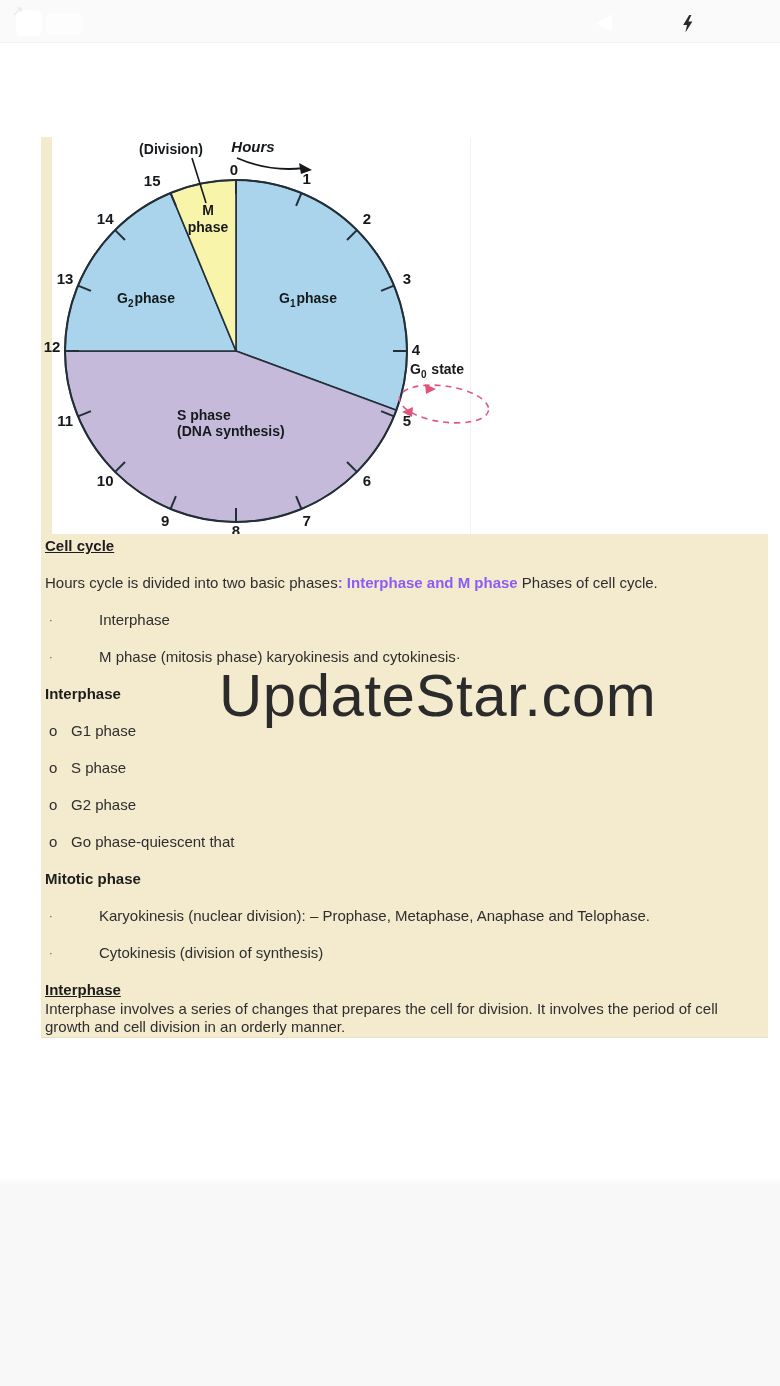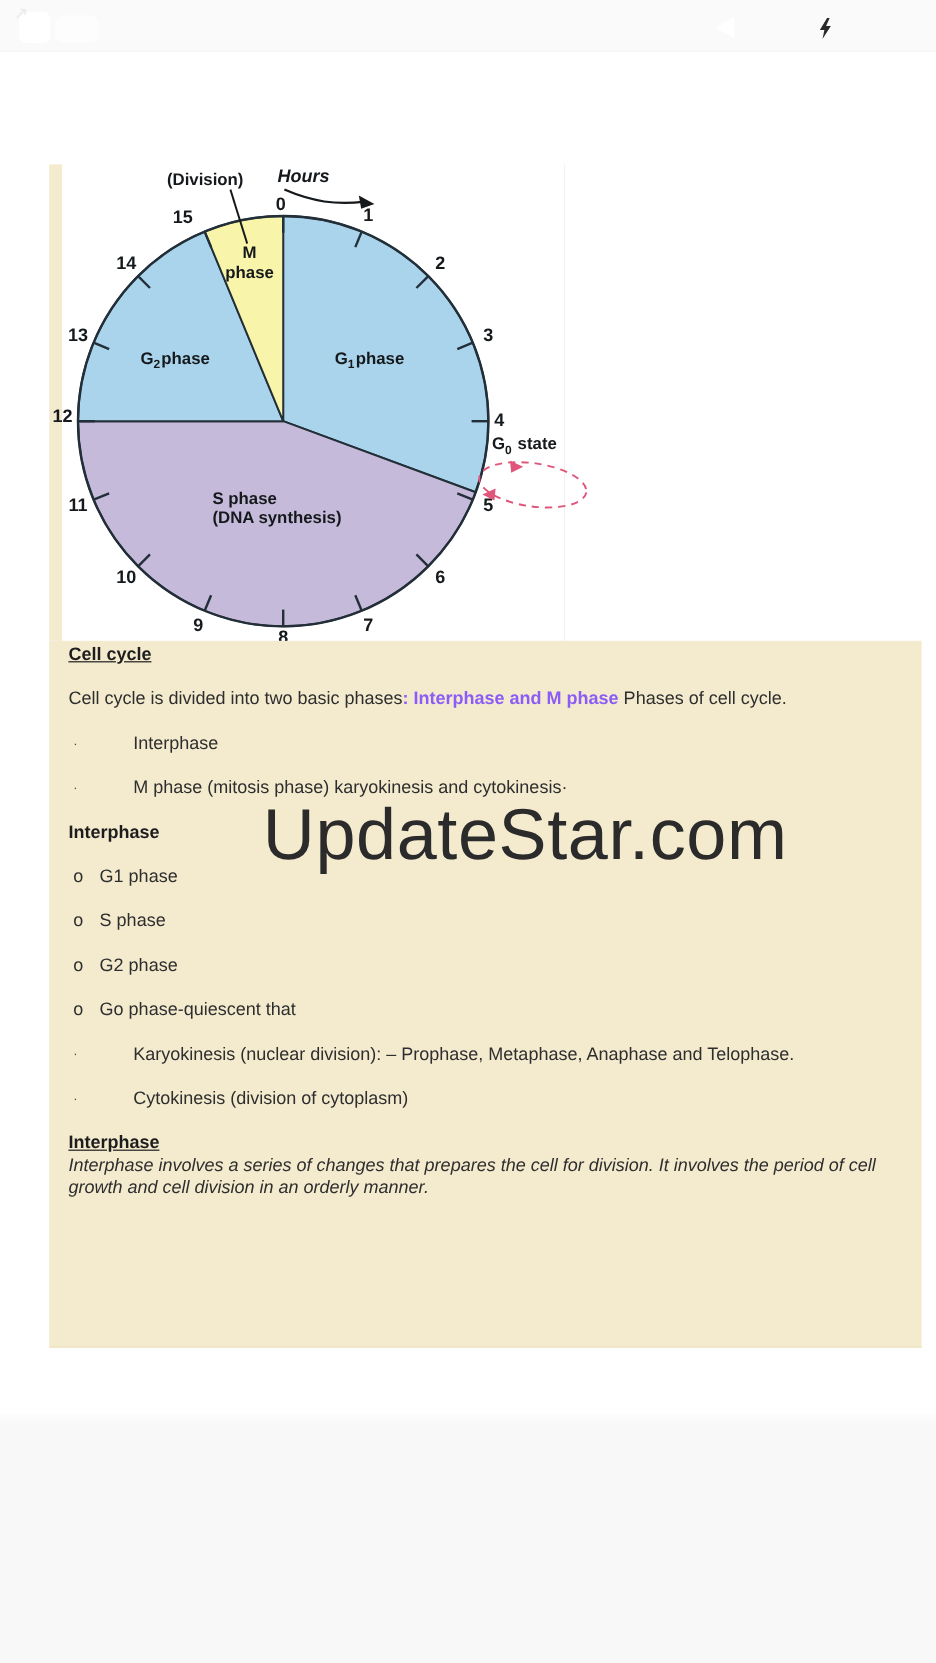--- a/index.html
+++ b/index.html
@@ -16,28 +16,28 @@
             border-top:9px solid transparent;border-bottom:9px solid transparent;
             border-right:16px solid #ffffff;opacity:.9;}
   .sb-bolt{position:absolute;left:682px;top:15px;}
   
   .figure{position:absolute;left:41px;top:137px;width:727px;height:397px;background:#ffffff;}
   .figure-strip{position:absolute;left:0;top:0;width:11px;height:100%;background:#f4ebcf;}
   .figure-img{position:absolute;left:11px;top:0;width:418px;height:397px;background:#fff;
               border-right:1px solid #f2f2f2;}
   #pie{position:absolute;left:-1px;top:0;overflow:visible;}
   
-  .doc{position:absolute;left:41px;top:534px;width:727px;height:589px;background:#f4ebcf;
-       border-bottom:1px solid #ecdfbd;box-sizing:border-box;padding:3px 20px 0 16px;
+  .doc{position:absolute;left:41px;top:534px;width:727px;height:504px;background:#f4ebcf;
+       border-bottom:1px solid #ecdfbd;box-sizing:border-box;padding:3px 20px 0 4px;
        color:#2e2e2e;font-size:15px;line-height:18px;}
   .doc .h{font-weight:bold;color:#1d1d1d;margin-top:19px;}
   .doc .h.u{text-decoration:underline;}
   .doc .h.first{margin-top:0;}
   .doc p{margin:19px 0 0 0;}
-  .doc p.tight{margin-top:1px;font-style:italic;}
+  .doc p.tight{margin-top:1px;}
   .row{display:flex;margin-top:19px;}
   .row .dotm{width:50px;flex:none;padding-left:4px;font-size:11px;color:#4a4a4a;}
   .row .om{width:22px;flex:none;padding-left:4px;}
   .row .bt{flex:1;}
   b{color:#8b5cf6;}
   
   .watermark{position:absolute;left:219px;top:674px;font-size:60px;line-height:44px;
              color:#2b2b2b;letter-spacing:.5px;white-space:nowrap;z-index:5;}
   
   .footer{position:absolute;left:0;top:1186px;width:780px;height:200px;background:#f8f8f8;}
@@ -116,21 +116,21 @@
         <line x1="152" y1="21" x2="166" y2="66" stroke="#15191c" stroke-width="1.6"></line>
         <text x="370" y="237" font-size="14" font-weight="bold" fill="#15191c"><tspan>G</tspan><tspan font-size="10" dy="4">0</tspan><tspan dy="-4" dx="1"> state</tspan></text>
         <ellipse cx="404" cy="267" rx="45" ry="18" fill="none" stroke="#e0557a" stroke-width="1.6" stroke-dasharray="6 5" transform="rotate(8 404 267)"></ellipse>
         <path d="M396,252 L385,247 L386,257 Z" fill="#e0557a"></path>
         <path d="M362,275 L373,270 L372,280 Z" fill="#e0557a"></path>
       </svg>
   </div>
 
   <div class="doc">
     <div class="h u first">Cell cycle</div>
-    <p><span>Cell cycle is divided into two basic phases</span><b>: Interphase and M phase</b><span> Phases of cell cycle.</span></p>
+    <p><span>Hours cycle is divided into two basic phases</span><b>: Interphase and M phase</b><span> Phases of cell cycle.</span></p>
 
     <div class="row">
       <span class="dotm">·</span>
       <span class="bt">Interphase</span>
     </div>
     <div class="row">
       <span class="dotm">·</span>
       <span class="bt">M  phase (mitosis phase) karyokinesis and cytokinesis·</span>
     </div>
 
@@ -146,28 +146,29 @@
     </div>
     <div class="row">
       <span class="om">o</span>
       <span class="bt">G2 phase</span>
     </div>
     <div class="row">
       <span class="om">o</span>
       <span class="bt">Go phase-quiescent that</span>
     </div>
 
+    <div class="h">Mitotic phase</div>
 
     <div class="row">
       <span class="dotm">·</span>
       <span class="bt">Karyokinesis (nuclear division): – Prophase, Metaphase, Anaphase and Telophase.</span>
     </div>
     <div class="row">
       <span class="dotm">·</span>
-      <span class="bt">Cytokinesis (division of cytoplasm)</span>
+      <span class="bt">Cytokinesis (division of synthesis)</span>
     </div>
 
     <div class="h u">Interphase</div>
     <p class="tight">Interphase involves a series of changes that prepares the cell for division. It involves the period of cell growth and cell division in an orderly manner.</p>
   </div>
 
   <div class="watermark">UpdateStar.com</div>
 
   <div class="footer-fade"></div>
   <div class="footer"></div>

